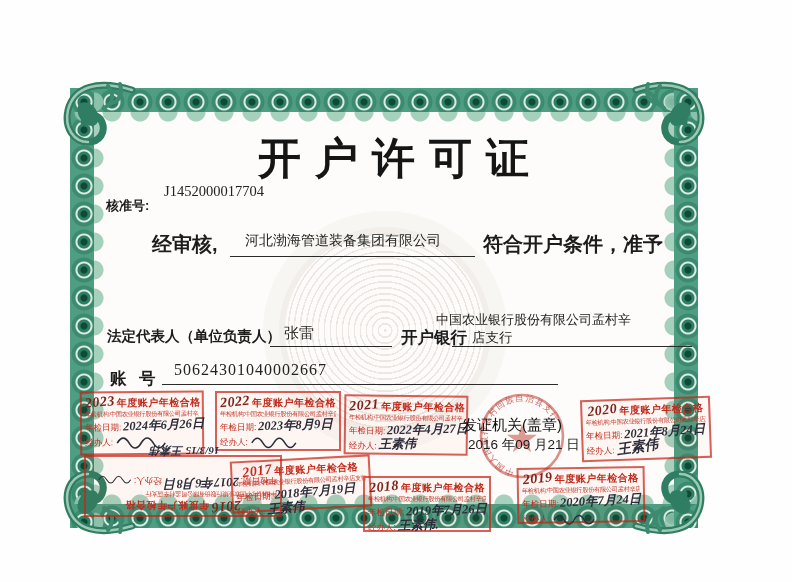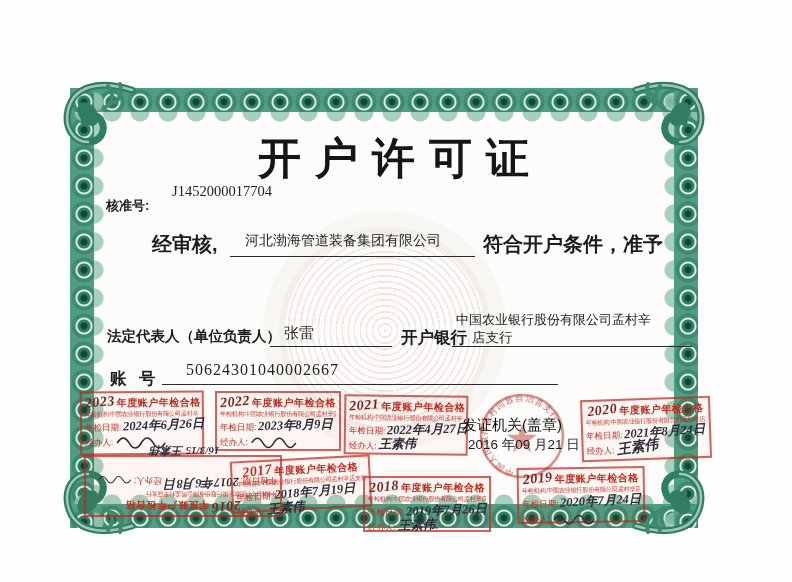--- a/index.html
+++ b/index.html
@@ -104,40 +104,40 @@
       </svg>
     <svg class="corner br" viewBox="0 0 78 78">
         <use href="#flourish"></use>
       </svg>
 
     <div class="rosette"></div>
   </div>
 
   <div class="abs t-title" style="left:258px;top:130px;">开户许可证</div>
 
-  <div class="abs val" style="left:172px;top:183px;font-size:14.5px;">J1452000017704</div>
+  <div class="abs val" style="left:164px;top:183px;font-size:14.5px;">J1452000017704</div>
   <div class="abs lbl" style="left:106px;top:197px;font-size:13px;">核准号:</div>
 
 
   <div class="abs lbl" style="left:152px;top:231px;font-size:20px;">经审核,</div>
   <div class="abs val" style="left:245px;top:232px;font-size:14px;">河北渤海管道装备集团有限公司</div>
   <div class="uline" style="left:230px;top:234px;width:245px;height:22px;"></div>
   <div class="abs lbl" style="left:483px;top:231px;font-size:20px;">符合开户条件，准予</div>
 
   <div class="abs lbl" style="left:107px;top:327px;font-size:14.5px;">法定代表人（单位负责人）</div>
   <div class="abs val" style="left:284px;top:324px;font-size:15px;">张雷</div>
   <div class="uline" style="left:270px;top:324px;width:122px;height:22px;"></div>
 
-  <div class="abs val" style="left:456px;top:311px;font-size:13px;">中国农业银行股份有限公司孟村辛</div>
+  <div class="abs val" style="left:436px;top:311px;font-size:13px;">中国农业银行股份有限公司孟村辛</div>
   <div class="abs lbl" style="left:401px;top:327px;font-size:16.5px;">开户银行</div>
   <div class="abs val" style="left:472px;top:329px;font-size:13.5px;">店支行</div>
   <div class="uline" style="left:452px;top:324px;width:240px;height:22px;"></div>
 
   <div class="abs lbl" style="left:110px;top:368px;font-size:16.5px;letter-spacing:4px;">账    号</div>
-  <div class="abs val" style="left:186px;top:361px;font-size:16px;letter-spacing:1px;">50624301040002667</div>
+  <div class="abs val" style="left:174px;top:361px;font-size:16px;letter-spacing:1px;">50624301040002667</div>
   <div class="uline" style="left:162px;top:362px;width:396px;height:22px;"></div>
 
   <svg class="seal" style="left:476px;top:390px;" width="92" height="92" viewBox="0 0 92 92">
     <circle cx="46" cy="46" r="41" fill="none" stroke="rgba(186,40,28,.6)" stroke-width="2.6"></circle>
     <path id="sealArc" d="M46,81 a35,35 0 1,1 0.01,0" fill="none"></path>
     <text font-size="8.5" fill="rgba(178,36,26,.8)" letter-spacing="1">
       <textPath href="#sealArc" startOffset="8">中国人民银行孟村回族自治县支行</textPath>
     </text>
     <path d="M46,34 l3.5,10.8 h11.4 l-9.2,6.7 3.5,10.8 -9.2,-6.7 -9.2,6.7 3.5,-10.8 -9.2,-6.7 h11.4 z" fill="rgba(186,40,28,.55)"></path>
   </svg>

